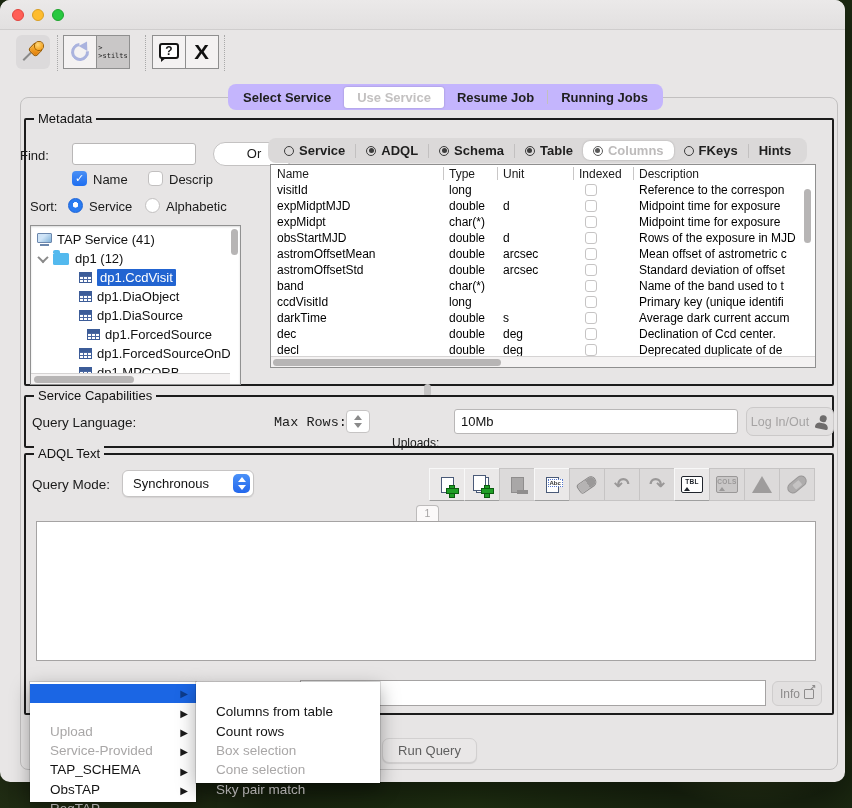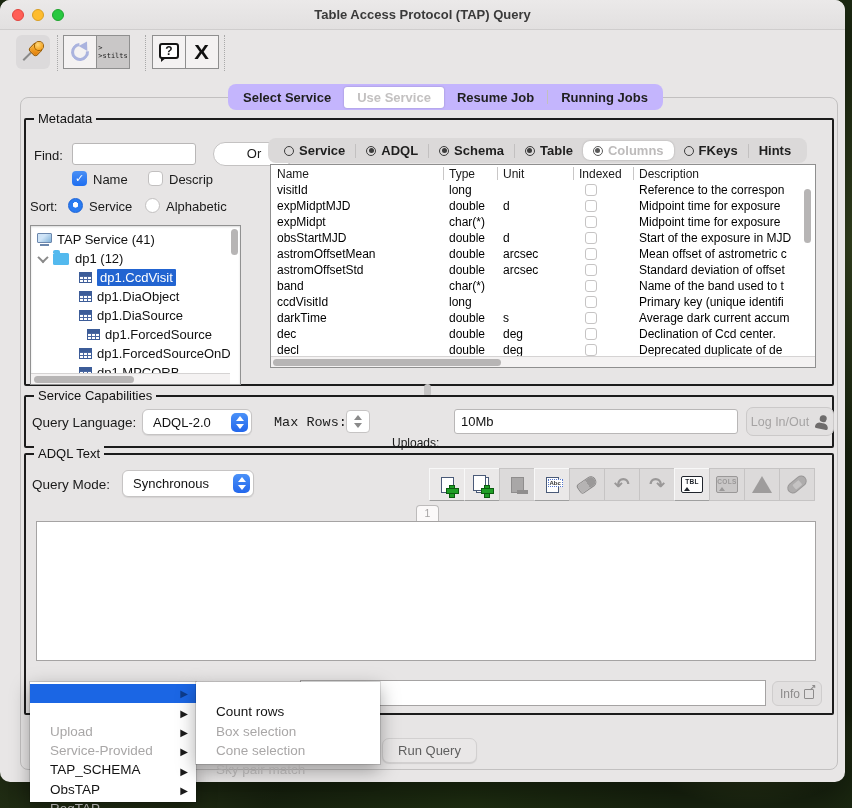--- a/index.html
+++ b/index.html
@@ -178,21 +178,20 @@
 </head>
 <body>
 
 <div class="stage">
   <div class="window">
 
     <div class="titlebar">
       <div class="tl red"></div>
       <div class="tl yellow"></div>
       <div class="tl green"></div>
-      <div class="title">Table Access Protocol (TAP) Query</div>
     </div>
 
     <div class="toolbar">
       <div class="toolbtn pinbtn">
         <div class="pin">
           <div class="needle"></div>
             <div class="body"></div>
             <div class="head"></div>
         </div>
       </div>
@@ -228,21 +227,21 @@
       <div class="maintab">Select Service</div>
       <div class="maintab sel">Use Service</div>
       <div class="maintab">Resume Job</div>
       <div class="mtsep"></div>
       <div class="maintab">Running Jobs</div>
     </div>
 
     <div class="groupbox" style="left:24px; top:118px; width:810px; height:268px;">
       <div class="grouptitle">Metadata</div>
     </div>
-    <div class="lbl" style="left:34px; top:148px;">Find:</div>
+    <div class="lbl" style="left:20px; top:148px;">Find:</div>
     <div class="txtfield" style="left:72px; top:143px; width:124px; height:22px;"></div>
     <div class="orbtn" style="left:213px; top:142px; width:82px; height:24px;">Or</div>
     <div class="cb on" style="left:72px; top:171px;">✓</div>
     <div class="lbl" style="left:93px; top:172px;">Name</div>
     <div class="cb off" style="left:148px; top:171px;"></div>
     <div class="lbl" style="left:169px; top:172px;">Descrip</div>
     <div class="lbl" style="left:30px; top:199px;">Sort:</div>
     <div class="radio on" style="left:68px; top:198px;"></div>
     <div class="lbl" style="left:89px; top:199px;">Service</div>
     <div class="radio off" style="left:145px; top:198px;"></div>
@@ -359,21 +358,21 @@
             <span class="c-type">char(*)</span>
             <span class="c-unit"></span>
             <div class="ccb"></div>
             <span class="c-desc">Midpoint time for exposure</span>
         </div>
         <div class="crow" style="top:48px;">
           <span class="c-name">obsStartMJD</span>
             <span class="c-type">double</span>
             <span class="c-unit">d</span>
             <div class="ccb"></div>
-            <span class="c-desc">Start of the exposure in MJD</span>
+            <span class="c-desc">Rows of the exposure in MJD</span>
         </div>
         <div class="crow" style="top:64px;">
           <span class="c-name">astromOffsetMean</span>
             <span class="c-type">double</span>
             <span class="c-unit">arcsec</span>
             <div class="ccb"></div>
             <span class="c-desc">Mean offset of astrometric c</span>
         </div>
         <div class="crow" style="top:80px;">
           <span class="c-name">astromOffsetStd</span>
@@ -425,24 +424,20 @@
         <div class="thumb-h" style="left:2px; width:228px;"></div>
       </div>
     </div>
 
     <div class="splitpill"></div>
 
     <div class="groupbox" style="left:24px; top:395px; width:810px; height:53px;">
       <div class="grouptitle">Service Capabilities</div>
     </div>
     <div class="lbl" style="left:32px; top:415px; font-size:13.5px;">Query Language:</div>
-    <div class="dropdown" style="left:142px; top:409px; width:110px; height:26px;">
-      <span class="dtext">ADQL-2.0</span>
-      <div class="stepper"></div>
-    </div>
     <div class="lbl" style="left:274px; top:415px; font-size:13.5px;font-family:Liberation Mono, monospace;">Max Rows:</div>
     <div class="spinner" style="left:346px; top:410px;"></div>
     <div class="lbl" style="left:392px; top:436px; font-size:12px;">Uploads:</div>
     <div class="txtfield" style="left:454px; top:409px; width:284px; height:25px; line-height:19px;">10Mb</div>
     <div class="loginbtn" style="left:746px; top:407px; width:88px; height:29px;">
       <span>Log In/Out</span>
       <div class="person">
           <div class="ph"></div>
           <div class="pb"></div>
         </div>
@@ -536,20 +531,23 @@
       <span class="marrow">▶</span>
     </div>
     <div class="mitem dis">
       <span class="mlabel">RegTAP</span>
       <span class="marrow">▶</span>
     </div>
   </div>
 
   <div class="menu menu-sub">
     <div class="mitem">
+      <span class="mlabel">Columns from table</span>
+    </div>
+    <div class="mitem">
       <span class="mlabel">Count rows</span>
     </div>
     <div class="mitem dis">
       <span class="mlabel">Box selection</span>
     </div>
     <div class="mitem dis">
       <span class="mlabel">Cone selection</span>
     </div>
     <div class="mitem dis">
       <span class="mlabel">Sky pair match</span>

